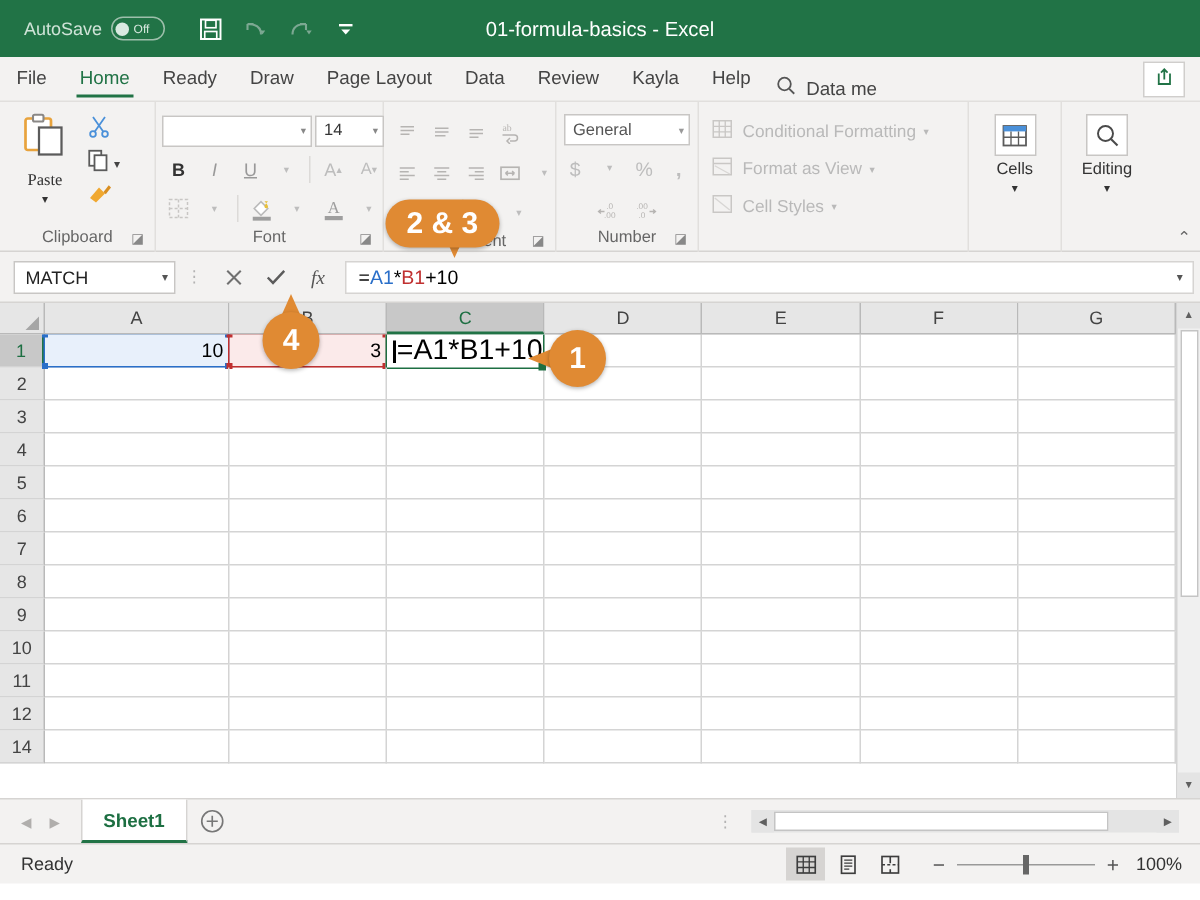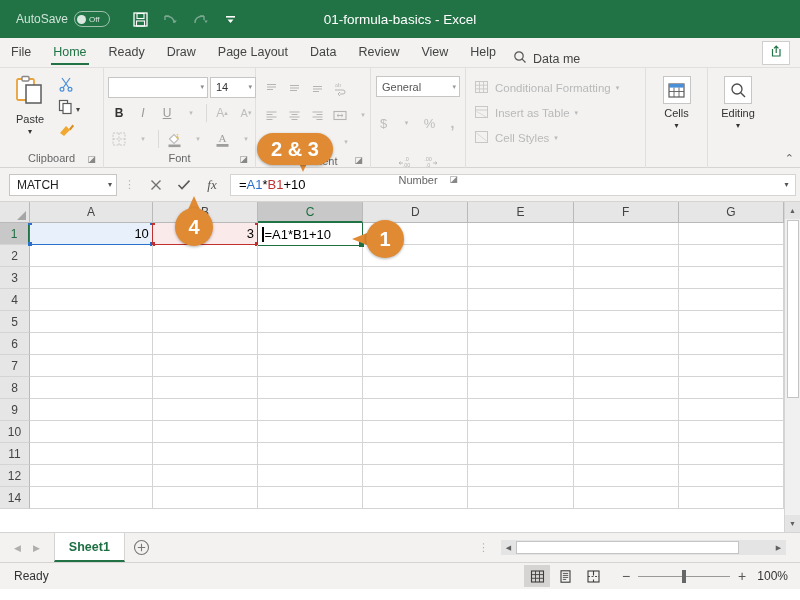--- a/index.html
+++ b/index.html
@@ -92,21 +92,21 @@
   .dialog-launcher {
     position: absolute; right: 3px; bottom: 1px;
     font-size: 9px; color: #888;
   }
 
   
   .paste-btn {
     width: 52px; display: flex; flex-direction: column;
     align-items: center; padding-top: 2px;
   }
-  .paste-label { font-size: 11px; color: #333; margin-top: 1px; }
+  .paste-label { font-size: 11px; color: #333; margin-top: 1px; font-family: Liberation Serif, serif; }
   .paste-caret { font-size: 8px; color: #333; line-height: 8px; margin-top: 3px; }
   .clip-small { display: flex; flex-direction: column; gap: 1px; padding-top: 3px; }
   .clip-small-row {
     display: flex; align-items: center; height: 22px;
     padding: 0 2px; gap: 2px;
   }
 
   
   .font-row { display: flex; align-items: center; gap: 2px; height: 24px; }
   .font-name-box {
@@ -243,21 +243,21 @@
 
   
   .cell-c1 {
     justify-content: flex-start; padding-left: 4px;
     background: #fff; overflow: visible;
   }
   .editbox {
     position: absolute; left: -1px; top: -1px; right: -1px; bottom: -2px;
     border: 1.5px solid #1d6f42; background: #fff;
     display: flex; align-items: center; padding-left: 4px;
-    font-size: 13px; color: #000;
+    font-size: 19px; color: #000;
   }
   .caret {
     display: inline-block; width: 1.5px; height: 15px;
     background: #000; margin-right: 1px;
   }
   .c1-handle {
     position: absolute; right: -2px; bottom: -3px;
     width: 5px; height: 5px; background: #1d6f42; z-index: 3;
   }
 
@@ -401,21 +401,21 @@
   </div>
 
   <div class="tabstrip">
     <div class="tab">File</div>
     <div class="tab active">Home</div>
     <div class="tab">Ready</div>
     <div class="tab">Draw</div>
     <div class="tab">Page Layout</div>
     <div class="tab">Data</div>
     <div class="tab">Review</div>
-    <div class="tab">View</div>
+    <div class="tab">Kayla</div>
     <div class="tab">Help</div>
     <div class="tellme">
       <span>
         <svg width="14" height="14" viewBox="0 0 14 14">
             <circle cx="6" cy="6" r="4.2" fill="none" stroke="#555" stroke-width="1.2"></circle>
             <path d="M9.2 9.2 L12.5 12.5" stroke="#555" stroke-width="1.2"></path>
           </svg>
       </span>
       <span>Data me</span>
     </div>
@@ -610,21 +610,21 @@
           <span class="icon-btn dis" style="font-size:7px">▾</span>
         </div>
       </div>
       <div class="rgroup-label">
         <span>Alignment</span>
         <span class="dialog-launcher">◪</span>
       </div>
     </div>
 
     <div class="rgroup" style="width:95px">
-      <div class="rgroup-body" style="flex-direction:column;gap:14px;padding-top:4px;align-items:center">
+      <div class="rgroup-body" style="flex-direction:column;gap:3px;padding-top:4px;align-items:center">
         <div class="numfmt-box">
           <span>General</span>
           <span style="font-size:7px;color:#999">▾</span>
         </div>
         <div class="align-row">
           <span class="icon-btn dis" style="font-size:13px">$</span>
           <span class="icon-btn dis" style="font-size:7px">▾</span>
           <span class="icon-btn dis" style="font-size:13px">%</span>
           <span class="icon-btn dis" style="font-size:14px;font-weight:bold">,</span>
         </div>
@@ -664,21 +664,21 @@
           <span style="font-size:7px">▾</span>
         </div>
         <div class="style-row">
           <span>
             <svg width="16" height="15" viewBox="0 0 16 15">
                 <rect x="1.5" y="1.5" width="12" height="11" fill="none" stroke="#c9c7c5" stroke-width="1"></rect>
                 <path d="M1.5 5h12" stroke="#c9c7c5" stroke-width="0.9"></path>
                 <path d="M2.5 6.5 L12.5 12" stroke="#d8d6d4" stroke-width="0.9"></path>
               </svg>
           </span>
-          <span>Insert as Table</span>
+          <span>Format as View</span>
           <span style="font-size:7px">▾</span>
         </div>
         <div class="style-row">
           <span>
             <svg width="16" height="15" viewBox="0 0 16 15">
                 <rect x="1.5" y="1.5" width="12" height="11" fill="none" stroke="#c9c7c5" stroke-width="1"></rect>
                 <path d="M2.5 3 L12.5 11" stroke="#d8d6d4" stroke-width="0.9"></path>
               </svg>
           </span>
           <span>Cell Styles</span>

